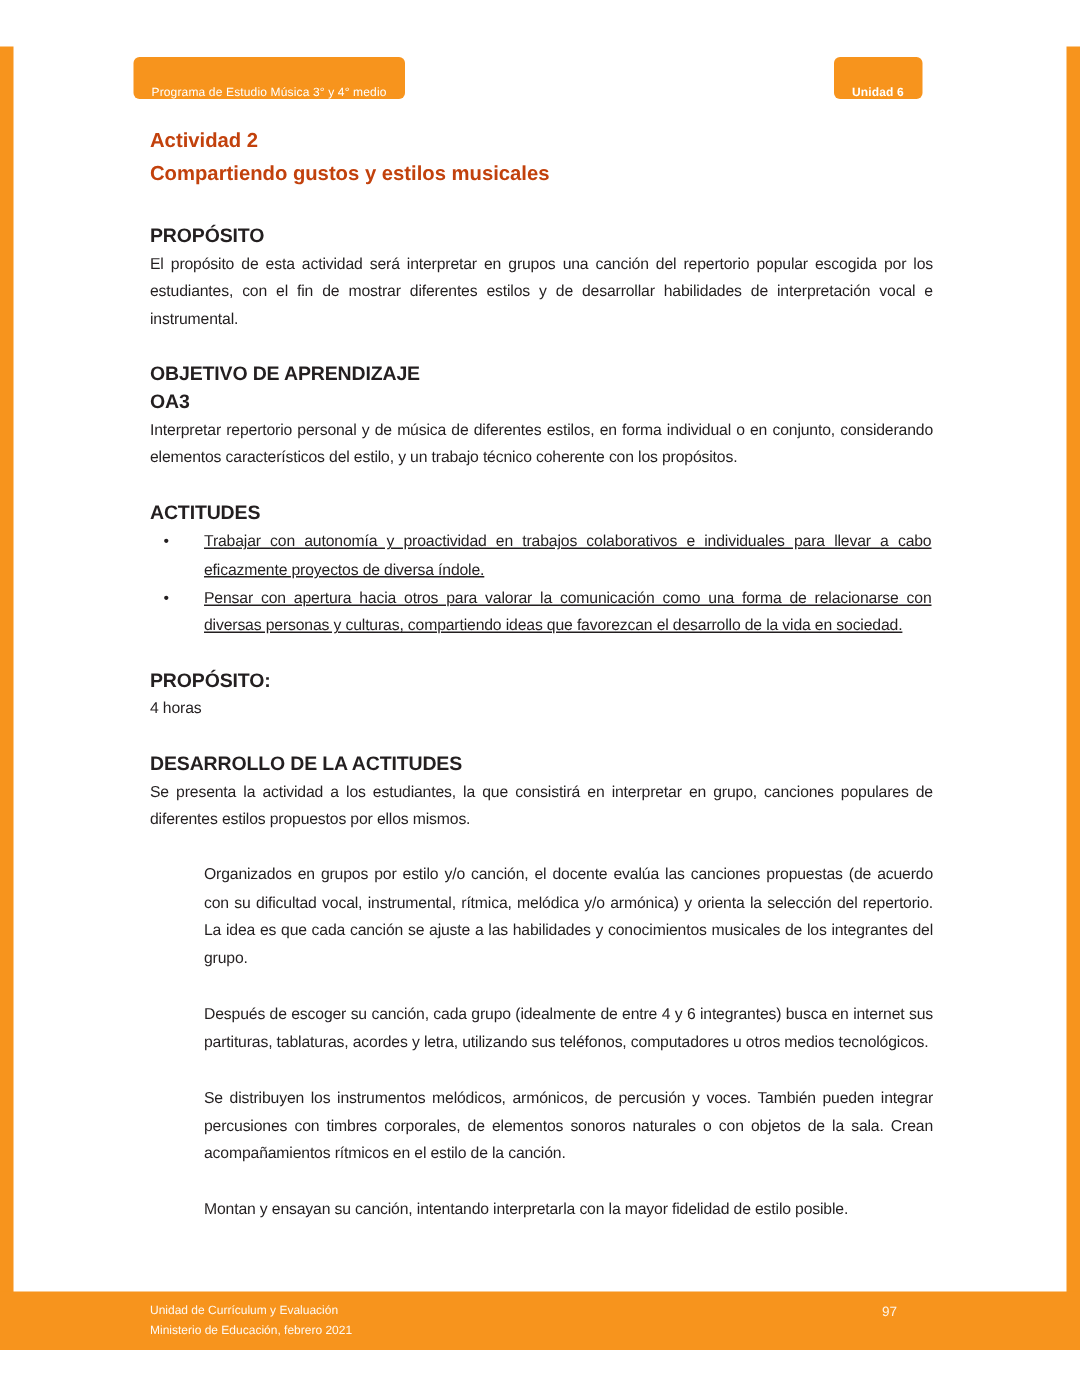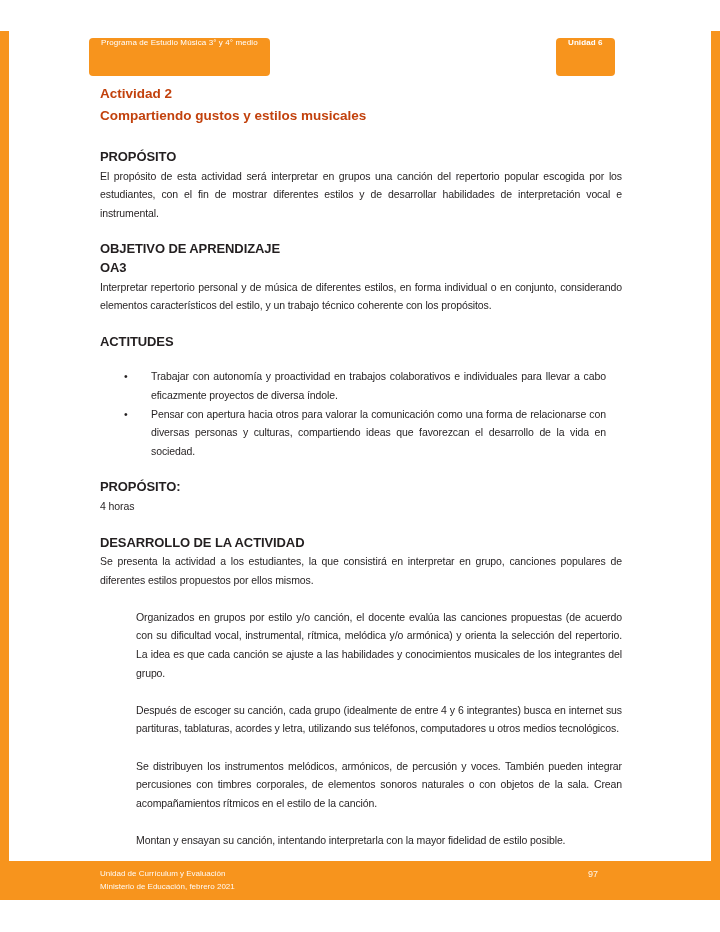--- a/index.html
+++ b/index.html
@@ -12,24 +12,24 @@
     overflow: hidden;
   }
 
   
   .edge { position: absolute; top: 31px; bottom: 35px; width: 9px; background: #F7941D; }
   .edge-left { left: 0; }
   .edge-right { right: 0; }
 
   
   .badge {
-    position: absolute; top: 38px; height: 38px;
+    position: absolute; top: 38px; height: 28px;
     background: #F7941D; color: #ffffff;
     border-radius: 4px;
-    display: flex; align-items: flex-start;
+    display: flex; align-items: flex-end;
     padding: 0 12px;
     font-size: 8px; letter-spacing: 0.1px;
     white-space: nowrap;
   }
   .badge-program { left: 89px; }
   .badge-unit { left: 556px; font-weight: bold; }
 
   
   .titles { position: absolute; left: 100px; top: 83px; }
   .doc-title, .doc-subtitle {
@@ -39,21 +39,21 @@
 
   
   .content {
     position: absolute; left: 100px; top: 148px; width: 522px;
     font-size: 10.5px; line-height: 18.6px; letter-spacing: -0.1px;
   }
   .sec { margin: 0 0 18px 0; }
   .sec-h, .sec-sub { font-size: 13px; font-weight: bold; margin: 0; line-height: 18.6px; }
   .para { margin: 0; text-align: justify; }
   .para + .para { margin-top: 18.6px; margin-left: 36px; }
-  .bullets { margin: 16px; padding: 0; list-style: none; }
+  .bullets { margin: 1px; padding: 0; list-style: none; text-decoration: underline; }
   .bullets li { position: relative; padding-left: 35px; text-align: justify; }
   .bullets li::before { content: "\2022"; position: absolute; left: 8px; top: 0; }
 
   
   .footer {
     position: absolute; left: 0; right: 0; top: 861px; height: 39px;
     background: #F7941D; color: #ffffff;
     display: flex; align-items: center;
   }
   .footer-left { padding-left: 100px; font-size: 8px; line-height: 12.5px; opacity: 0.95; }
@@ -99,21 +99,21 @@
         <li>Pensar con apertura hacia otros para valorar la comunicación como una forma de relacionarse con diversas personas y culturas, compartiendo ideas que favorezcan el desarrollo de la vida en sociedad.</li>
       </ul>
     </section>
 
     <section class="sec">
       <h3 class="sec-h">PROPÓSITO:</h3>
       <p class="para">4 horas</p>
     </section>
 
     <section class="sec">
-      <h3 class="sec-h">DESARROLLO DE LA ACTIVIDAD</h3>
+      <h3 class="sec-h">DESARROLLO DE LA ACTITUDES</h3>
       <p class="para">Se presenta la actividad a los estudiantes, la que consistirá en interpretar en grupo, canciones populares de diferentes estilos propuestos por ellos mismos.</p>
       <p class="para">Organizados en grupos por estilo y/o canción, el docente evalúa las canciones propuestas (de acuerdo con su dificultad vocal, instrumental, rítmica, melódica y/o armónica) y orienta la selección del repertorio. La idea es que cada canción se ajuste a las habilidades y conocimientos musicales de los integrantes del grupo.</p>
       <p class="para">Después de escoger su canción, cada grupo (idealmente de entre 4 y 6 integrantes) busca en internet sus partituras, tablaturas, acordes y letra, utilizando sus teléfonos, computadores u otros medios tecnológicos.</p>
       <p class="para">Se distribuyen los instrumentos melódicos, armónicos, de percusión y voces. También pueden integrar percusiones con timbres corporales, de elementos sonoros naturales o con objetos de la sala. Crean acompañamientos rítmicos en el estilo de la canción.</p>
       <p class="para">Montan y ensayan su canción, intentando interpretarla con la mayor fidelidad de estilo posible.</p>
     </section>
 
   </div>
 
   <footer class="footer">

